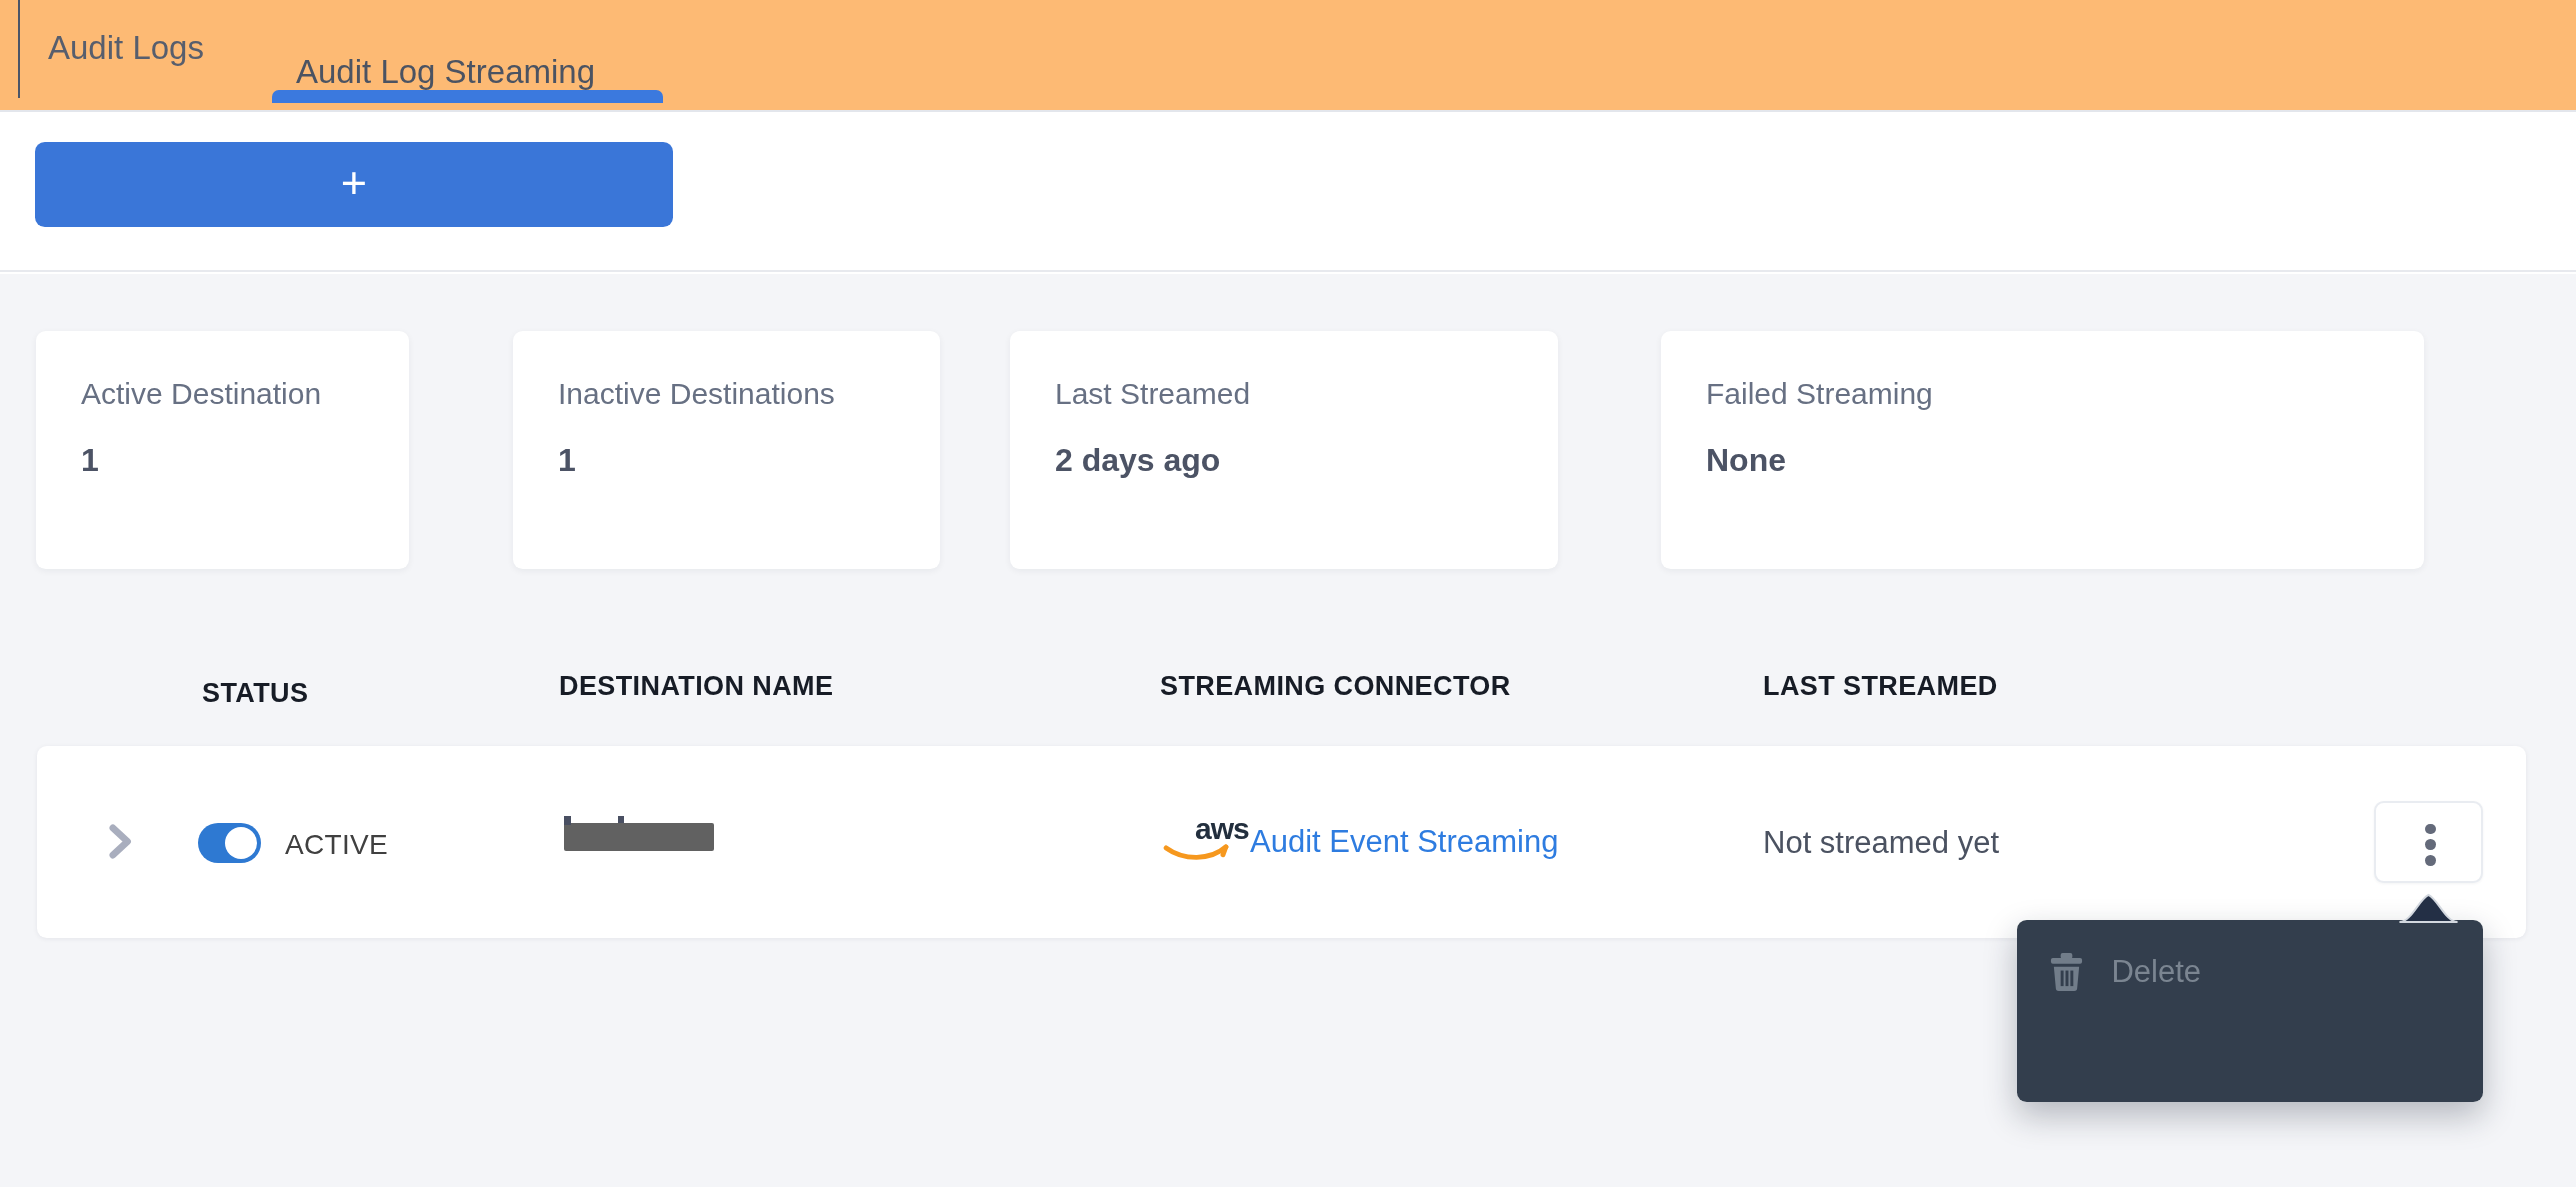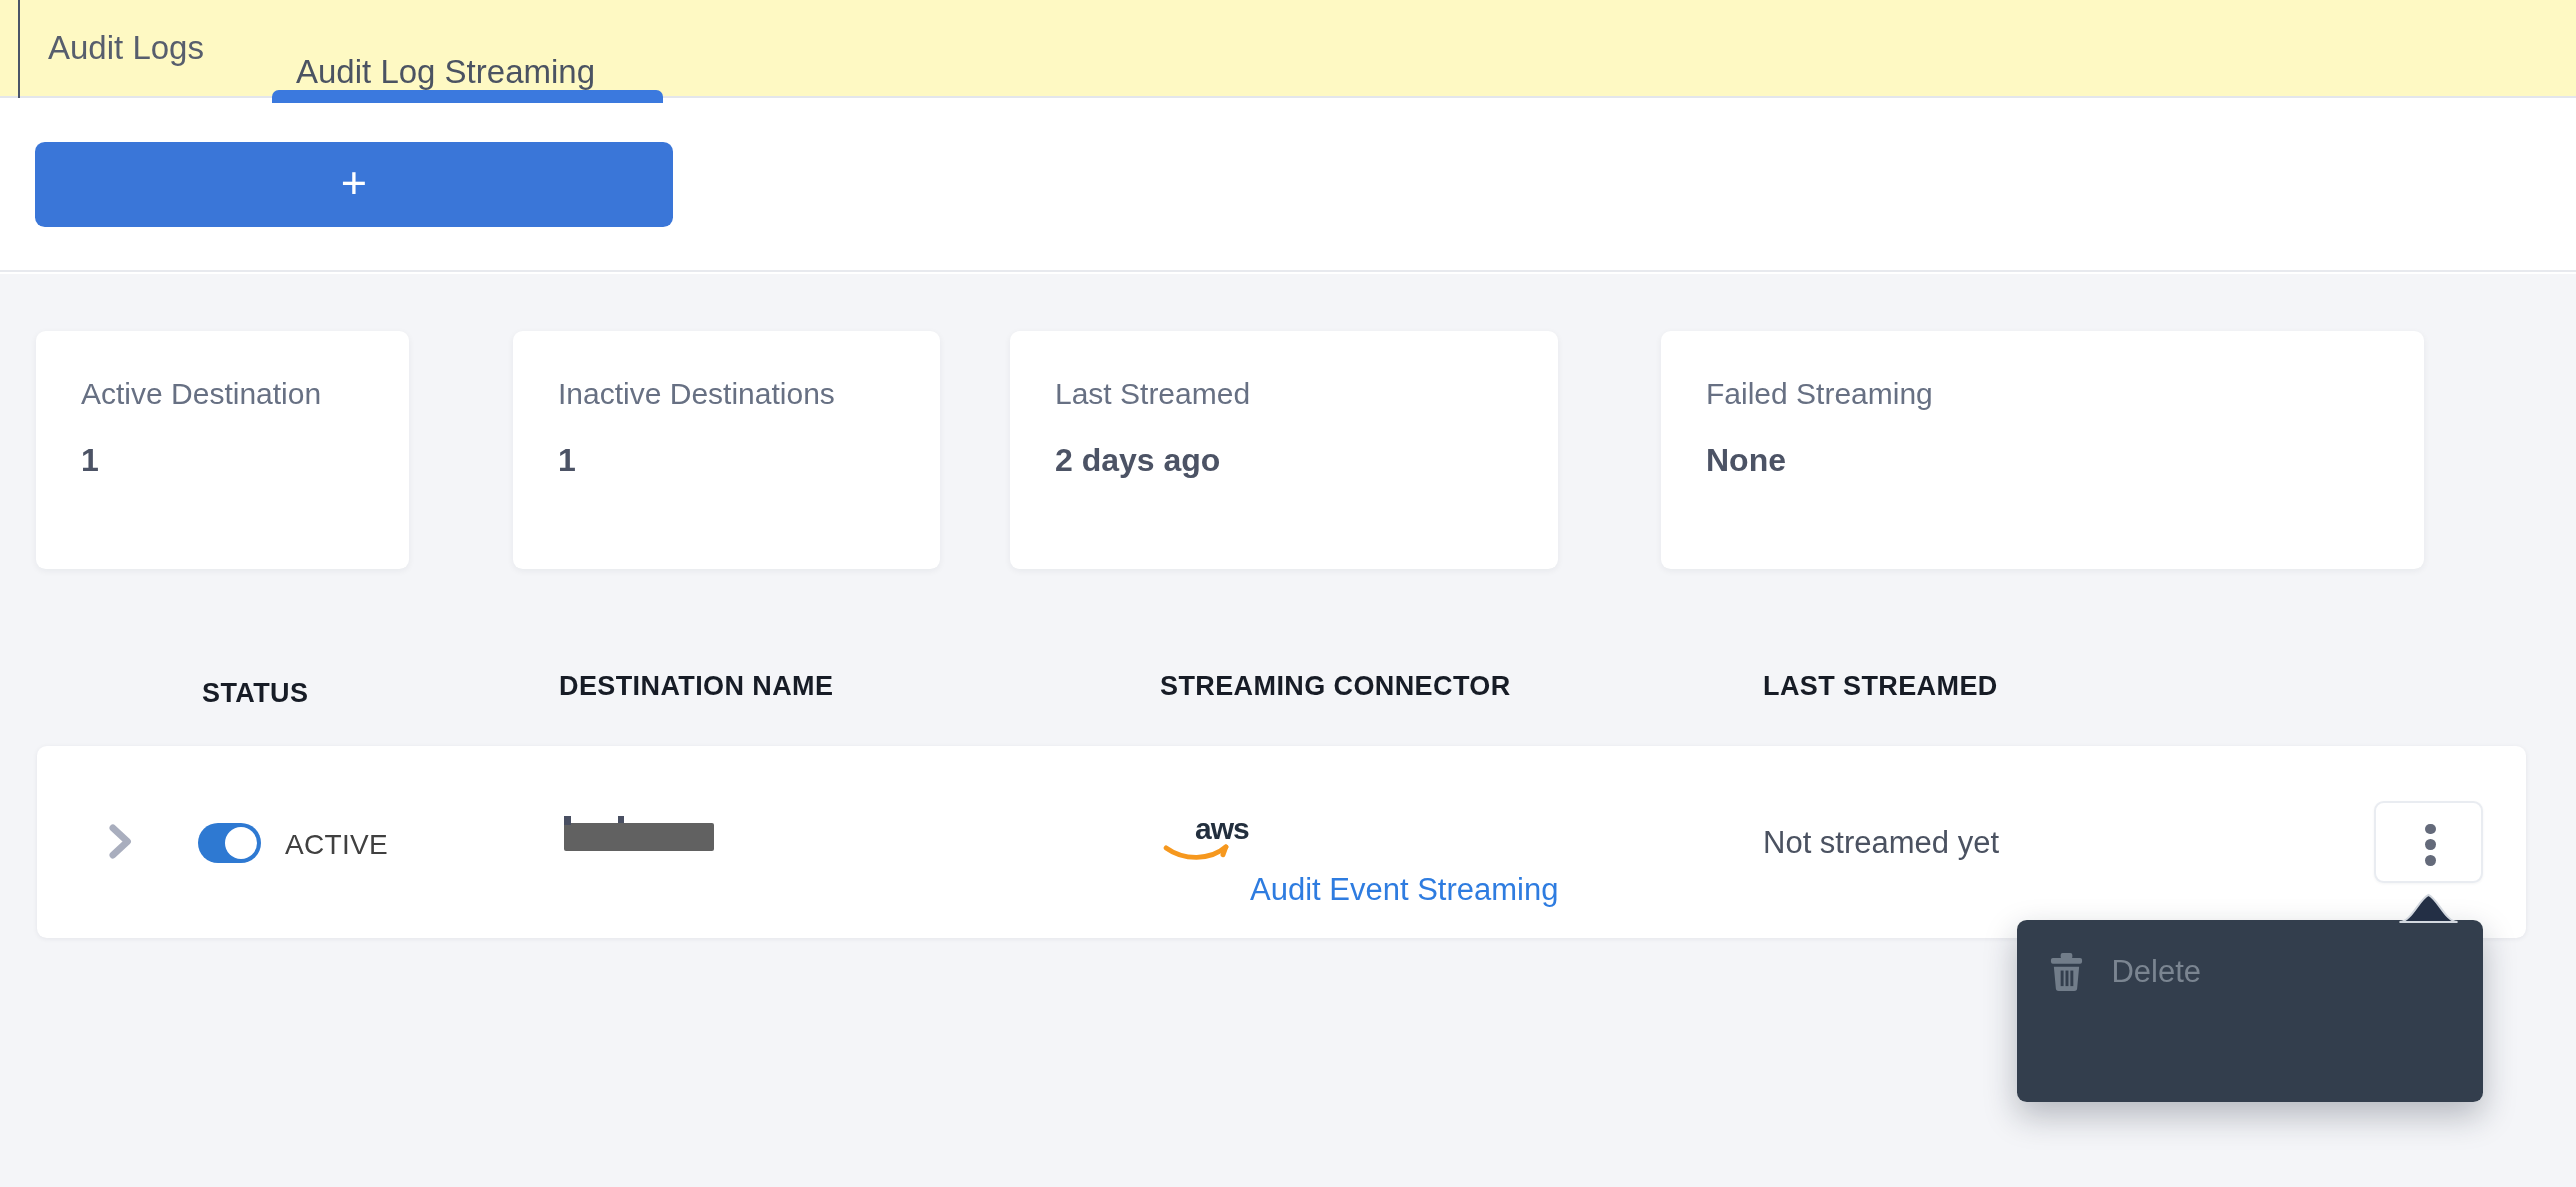--- a/index.html
+++ b/index.html
@@ -1,21 +1,21 @@
 <!DOCTYPE html>
 <html><head>
 <meta charset="utf-8">
 <style>
   * { margin:0; padding:0; box-sizing:border-box; }
   html,body { width:2576px; height:1187px; }
   body { font-family:"Liberation Sans", sans-serif; background:#ffffff; }
   .page { position:relative; width:2576px; height:1187px; overflow:hidden; background:#ffffff; }
 
   
-  .tabbar { position:absolute; left:0; top:0; width:2576px; height:98px; background:#fef9c3; border-bottom:2.9px solid #e3e6ec; z-index:2; }
+  .tabbar { position:absolute; left:0; top:0; width:2576px; height:112px; background:#fdba74; border-bottom:2.9px solid #e3e6ec; z-index:2; }
   .edge-line { position:absolute; left:17.6px; top:0; width:2.9px; height:98px; background:#4a5568; }
   .tab { position:absolute; top:29px; font-size:33px; color:#575e6d; cursor:pointer; white-space:nowrap; }
   .tab.t1 { left:48px; }
   .tab.t2 { left:296px; color:#4b5362;margin-top:24px; }
   .tab-indicator { position:absolute; left:272px; top:90px; width:391px; height:12.7px; background:#3b79de; border-radius:6.8px 6.8px 0 0; z-index:3; }
 
   
   .toolbar { position:absolute; left:0; top:101px; width:2576px; height:171px; background:#fff; border-bottom:2px solid #e7e9ee; }
   .new-btn { position:absolute; left:35px; top:41px; width:638px; height:85px; background:#3a76d8; border:none; border-radius:9.8px;
              color:#fff; font-family:"Liberation Sans",sans-serif; font-size:32px; font-weight:bold; letter-spacing:0.3px;
@@ -43,21 +43,21 @@
          box-shadow:0 1px 4.9px rgba(25,35,55,.07); }
   .chev { position:absolute; left:71px; top:78px; width:25.4px; height:35px; cursor:pointer; }
   .toggle { position:absolute; left:161px; top:77px; width:63px; height:40px; border-radius:20.5px; background:#2e79d2; cursor:pointer; }
   .toggle .knob { position:absolute; right:3.9px; top:3.9px; width:32px; height:32px; border-radius:50%; background:#fff; }
   .status-text { position:absolute; left:248px; top:83px; font-size:28px; color:#404040; letter-spacing:0.3px; }
   .redact { position:absolute; left:527px; top:77px; width:150px; height:28px; background:#616161; border-radius:2px; }
   .redact-tip1 { position:absolute; left:527px; top:70px; width:6.8px; height:8.8px; background:#494f62; }
   .redact-tip2 { position:absolute; left:581px; top:70px; width:5.9px; height:6.8px; background:#494f62; }
   .aws { position:absolute; left:1126px; top:68px; width:67px; height:59px; }
   .aws .aws-word { font-size:30px; font-weight:bold; color:#232f3e; letter-spacing:-1px; line-height:1; display:block; text-align:center;margin-left:32px; }
-  .connector-link { position:absolute; left:1213px; top:78px; font-size:31px; color:#2e7ce0; cursor:pointer; white-space:nowrap;margin-top:48px; }
+  .connector-link { position:absolute; left:1213px; top:78px; font-size:31px; color:#2e7ce0; cursor:pointer; white-space:nowrap; }
   .last-streamed { position:absolute; left:1726px; top:79px; font-size:31px; color:#4b5261; white-space:nowrap; }
   .kebab { position:absolute; left:2337px; top:55px; width:109px; height:82px; background:#fff; border:2px solid #e9ecf1;
            border-radius:9.8px; cursor:pointer; box-shadow:0 1px 2.9px rgba(25,35,55,.05); }
   .kebab .dot { position:absolute; left:49px; width:10.8px; height:10.8px; border-radius:50%; background:#646a7a; }
   .kebab .d1 { top:20.5px; } .kebab .d2 { top:36px; } .kebab .d3 { top:52px; }
 
   
   .menu-caret { position:absolute; left:2397px; top:618px; width:63px; height:31px; z-index:5; }
   .menu { position:absolute; left:2017px; top:646px; width:466px; height:182px; background:#333e4d; border-radius:9.8px;
           box-shadow:0 13.7px 33px rgba(20,30,48,.28); padding:21.5px 0; display:flex; flex-direction:column; gap:17.6px; z-index:4; }

